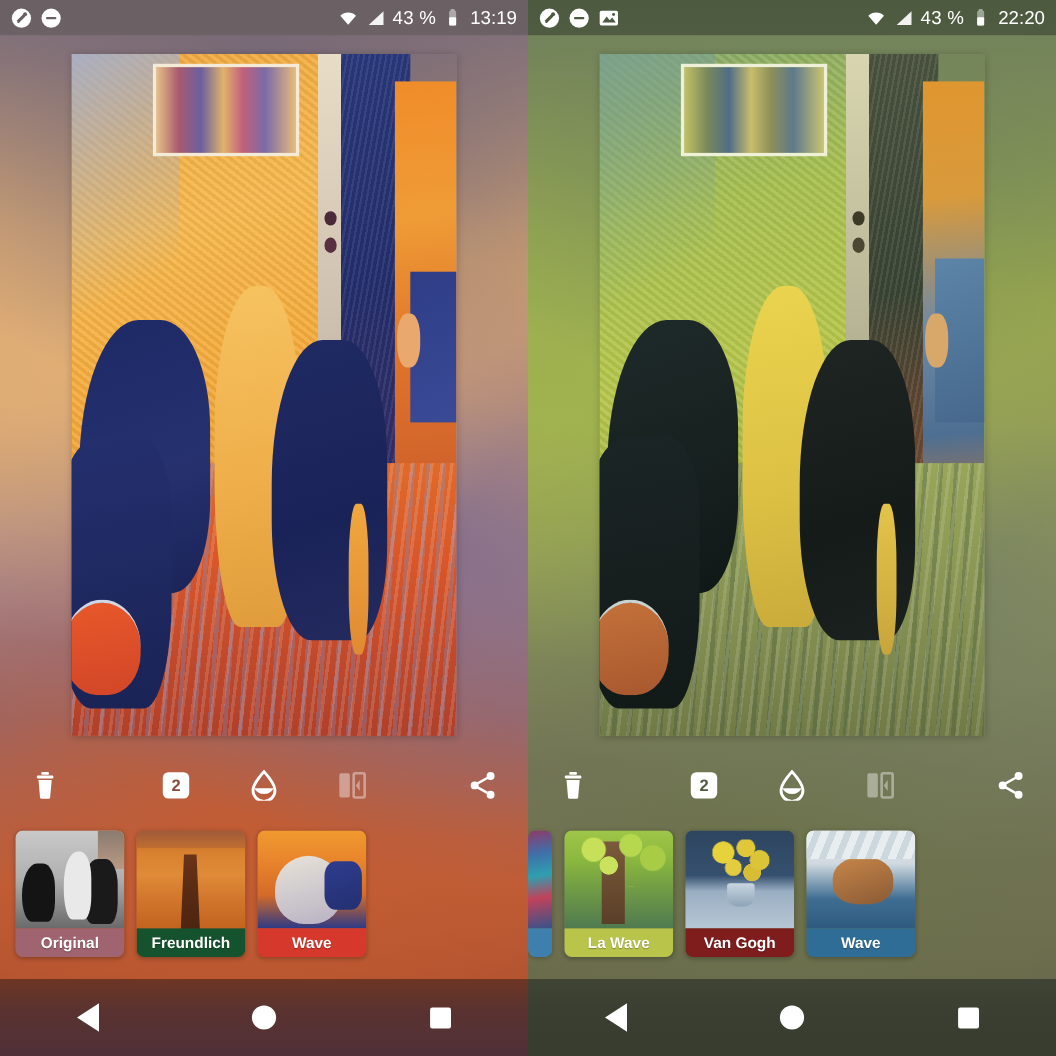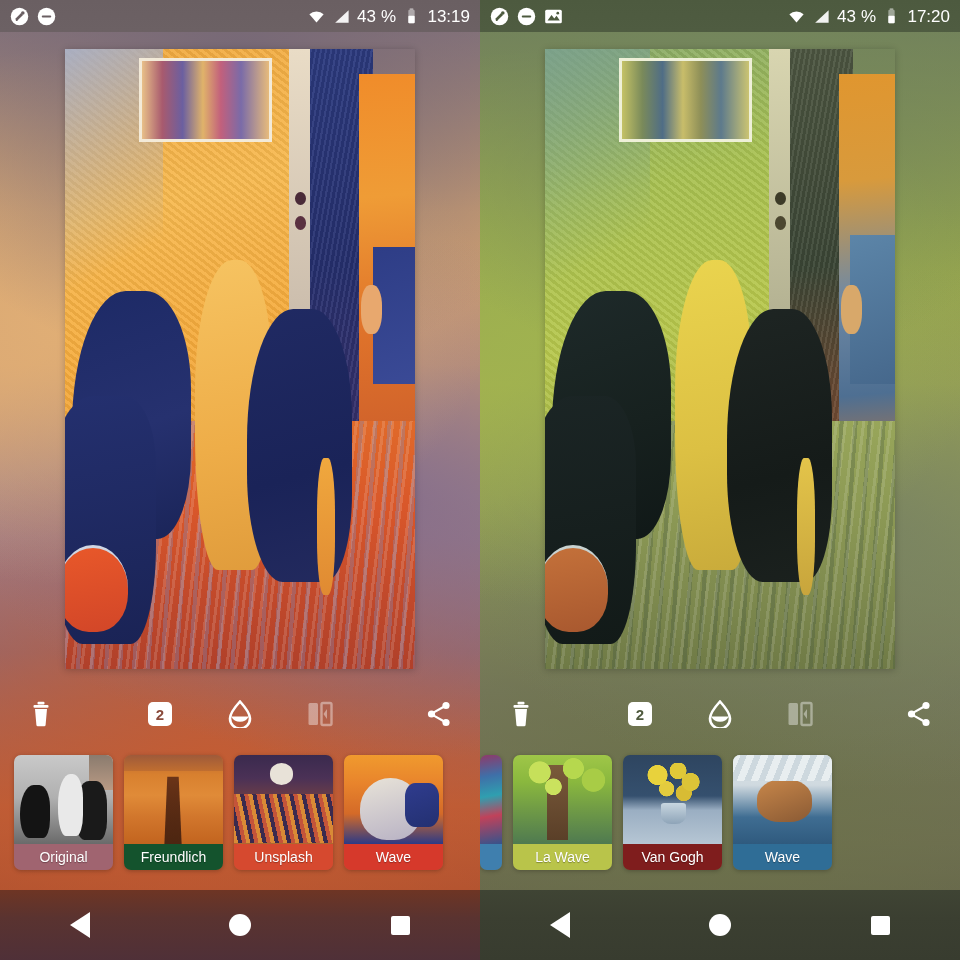--- a/index.html
+++ b/index.html
@@ -165,21 +165,21 @@
   .filmstrip { position:relative; height:140px; display:flex; align-items:center;
                gap:11px; padding:0 14px; overflow:hidden; }
   .panel.right .filmstrip { padding-left:0; }
   .thumb { position:relative; width:99px; height:115px; border-radius:7px;
            overflow:hidden; flex:none; box-shadow:0 1px 4px rgba(0,0,0,.25);
            cursor:pointer; }
   .thumb.sliver { width:22px; }
   .thumb-img { position:absolute; left:0; top:0; right:0; bottom:26px; }
   .thumb-label { position:absolute; left:0; right:0; bottom:0; height:26px;
                  display:flex; align-items:center; justify-content:center;
-                 font-size:14px; font-weight:400; color:#fff;
+                 font-size:14px; font-weight:700; color:#fff;
                  text-shadow:0 1px 1px rgba(0,0,0,.3); white-space:nowrap; }
 
   
   .th-original { background:
       linear-gradient(180deg,#c9c9c9 0%,#b0b0b0 48%,#6a6a6a 100%); }
   .th-original::before { content:""; position:absolute; left:6%; top:34%;
       width:30%; height:60%; background:#141414;
       border-radius:46% 36% 24% 30%/54% 40% 34% 44%; }
   .th-original::after { content:""; position:absolute; left:44%; top:22%;
       width:26%; height:70%; background:#e9e9e9;
@@ -376,24 +376,20 @@
           <div class="th-orig3"></div>
           <div class="th-orig2"></div>
         </div>
         <div class="thumb-label" style="background:#a06470">Original</div>
       </div>
       <div class="thumb">
         <div class="thumb-img th-freundlich"></div>
         <div class="thumb-label" style="background:#14532d">Freundlich</div>
       </div>
       <div class="thumb">
-        <div class="thumb-img th-unsplash"></div>
-        <div class="thumb-label" style="background:#d6492f">Unsplash</div>
-      </div>
-      <div class="thumb">
         <div class="thumb-img th-balla"></div>
         <div class="thumb-label" style="background:#d6392b">Wave</div>
       </div>
     </div>
 
     <div class="navbar">
       <div class="nav-btn">
         <span class="nav-back"></span>
       </div>
       <div class="nav-btn">
@@ -432,21 +428,21 @@
         </svg>
         <svg class="sb-ico" viewBox="0 0 24 24">
           <path d="M21 4 L21 20 L4 20 Z" fill="#fff" opacity=".92"></path>
         </svg>
         <span class="sb-text">43 %</span>
         <svg class="sb-ico" viewBox="0 0 24 24">
           <rect x="8" y="3.5" width="8" height="17" rx="1.4" fill="#fff" opacity=".45"></rect>
           <rect x="9.6" y="1.5" width="4.8" height="2.2" rx=".8" fill="#fff" opacity=".45"></rect>
           <rect x="8" y="11" width="8" height="9.5" rx="1.2" fill="#fff"></rect>
         </svg>
-        <span class="sb-time">17:20</span>
+        <span class="sb-time">22:20</span>
       </div>
     </div>
 
     <div class="stage">
       <div class="photo">
         <div class="photo-layer R-wall"></div>
         <div class="photo-layer R-wall-cool"></div>
         <div class="photo-layer R-frame"></div>
         <div class="photo-layer R-doorcol"></div>
         <div class="photo-layer R-btn1"></div>

